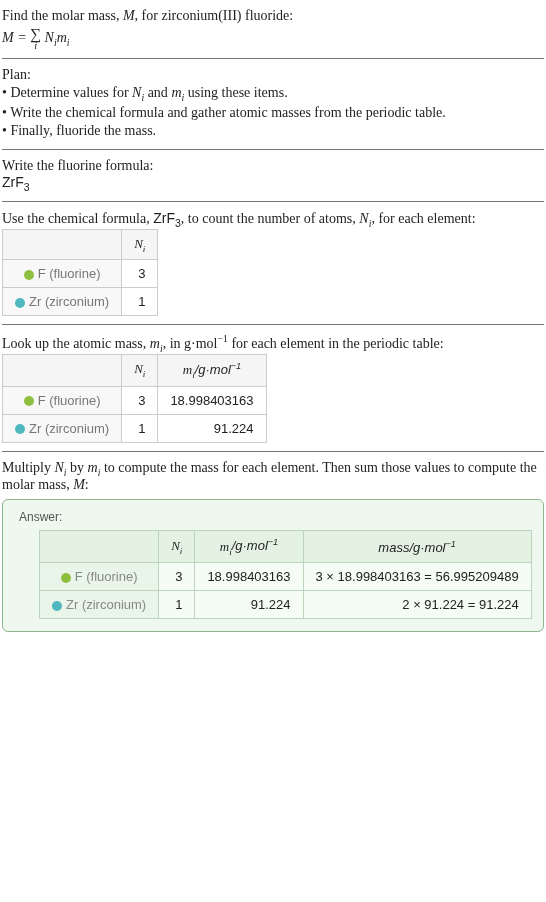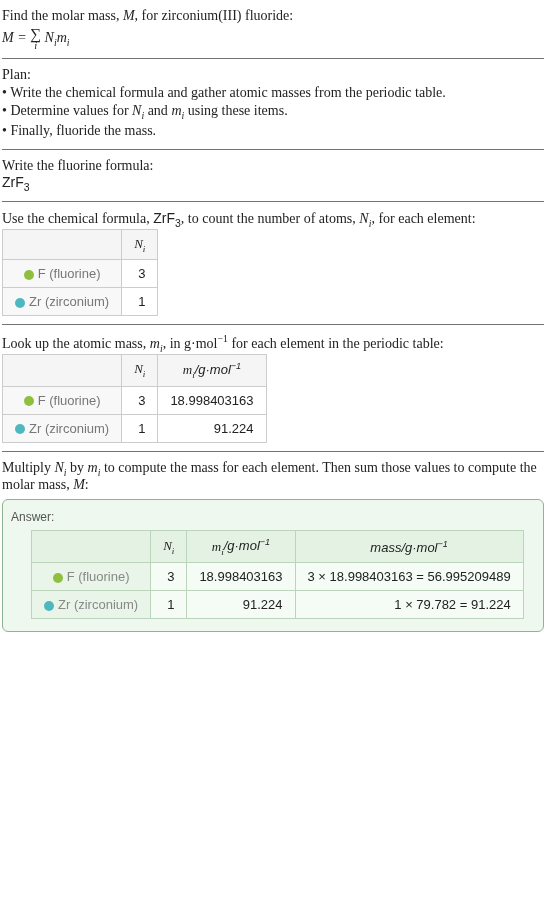--- a/index.html
+++ b/index.html
@@ -65,21 +65,21 @@
 }
 .f-dot { background: #8fbf3f; }
 .zr-dot { background: #4fb8bf; }
 td.num { text-align: right; }
 td.val { text-align: right; }
 
 .answer-box {
   border: 1px solid #8fb58f;
   border-radius: 6px;
   background: #eef8ee;
-  padding: 10px 8px 12px 8px;
+  padding: 10px 8px 12px 16px;
   margin-top: 4px;
 }
 .answer-label {
   font-family: Arial, Helvetica, sans-serif;
   font-size: 12px;
   color: #555;
   margin-bottom: 6px;
 }
 .answer-table th, .answer-table td {
   border: 1px solid #bcd4bc;
@@ -103,24 +103,24 @@
     Find the molar mass, <span class="formula">M</span>, for zirconium(III) fluoride:
   </div>
   <div class="formula">
     M = <span class="under-i"><span class="top">∑</span><span class="bot">i</span></span> N<span class="sub">i</span>m<span class="sub">i</span>
   </div>
 </div>
 
 <div class="section">
   <div class="plan-label">Plan:</div>
   <div class="bullet-line">
+    • Determine values for <span class="formula">N<span class="sub">i</span></span> and <span class="formula">m<span class="sub">i</span></span> using these items.
+  </div>
+  <div class="bullet-line">
     • Write the chemical formula and gather atomic masses from the periodic table.
-  </div>
-  <div class="bullet-line">
-    • Determine values for <span class="formula">N<span class="sub">i</span></span> and <span class="formula">m<span class="sub">i</span></span> using these items.
   </div>
   <div class="bullet-line">
     • Finally, fluoride the mass.
   </div>
 </div>
 
 <div class="section">
   <div>Write the fluorine formula:</div>
   <div class="chem-formula">
     <span>ZrF</span><span class="chem-sub">3</span>
@@ -192,19 +192,19 @@
       <tr>
         <td class="element-cell"><span class="bullet-dot f-dot"></span><span>F (fluorine)</span></td>
         <td class="num">3</td>
         <td class="val">18.998403163</td>
         <td class="val">3 × 18.998403163 = 56.995209489</td>
       </tr>
       <tr>
         <td class="element-cell"><span class="bullet-dot zr-dot"></span><span>Zr (zirconium)</span></td>
         <td class="num">1</td>
         <td class="val">91.224</td>
-        <td class="val">1 × 79.782 = 91.224</td>
+        <td class="val">2 × 91.224 = 91.224</td>
       </tr>
     </tbody>
         </table>
     </div>
   </div>
 </div>
 
 </body></html>

